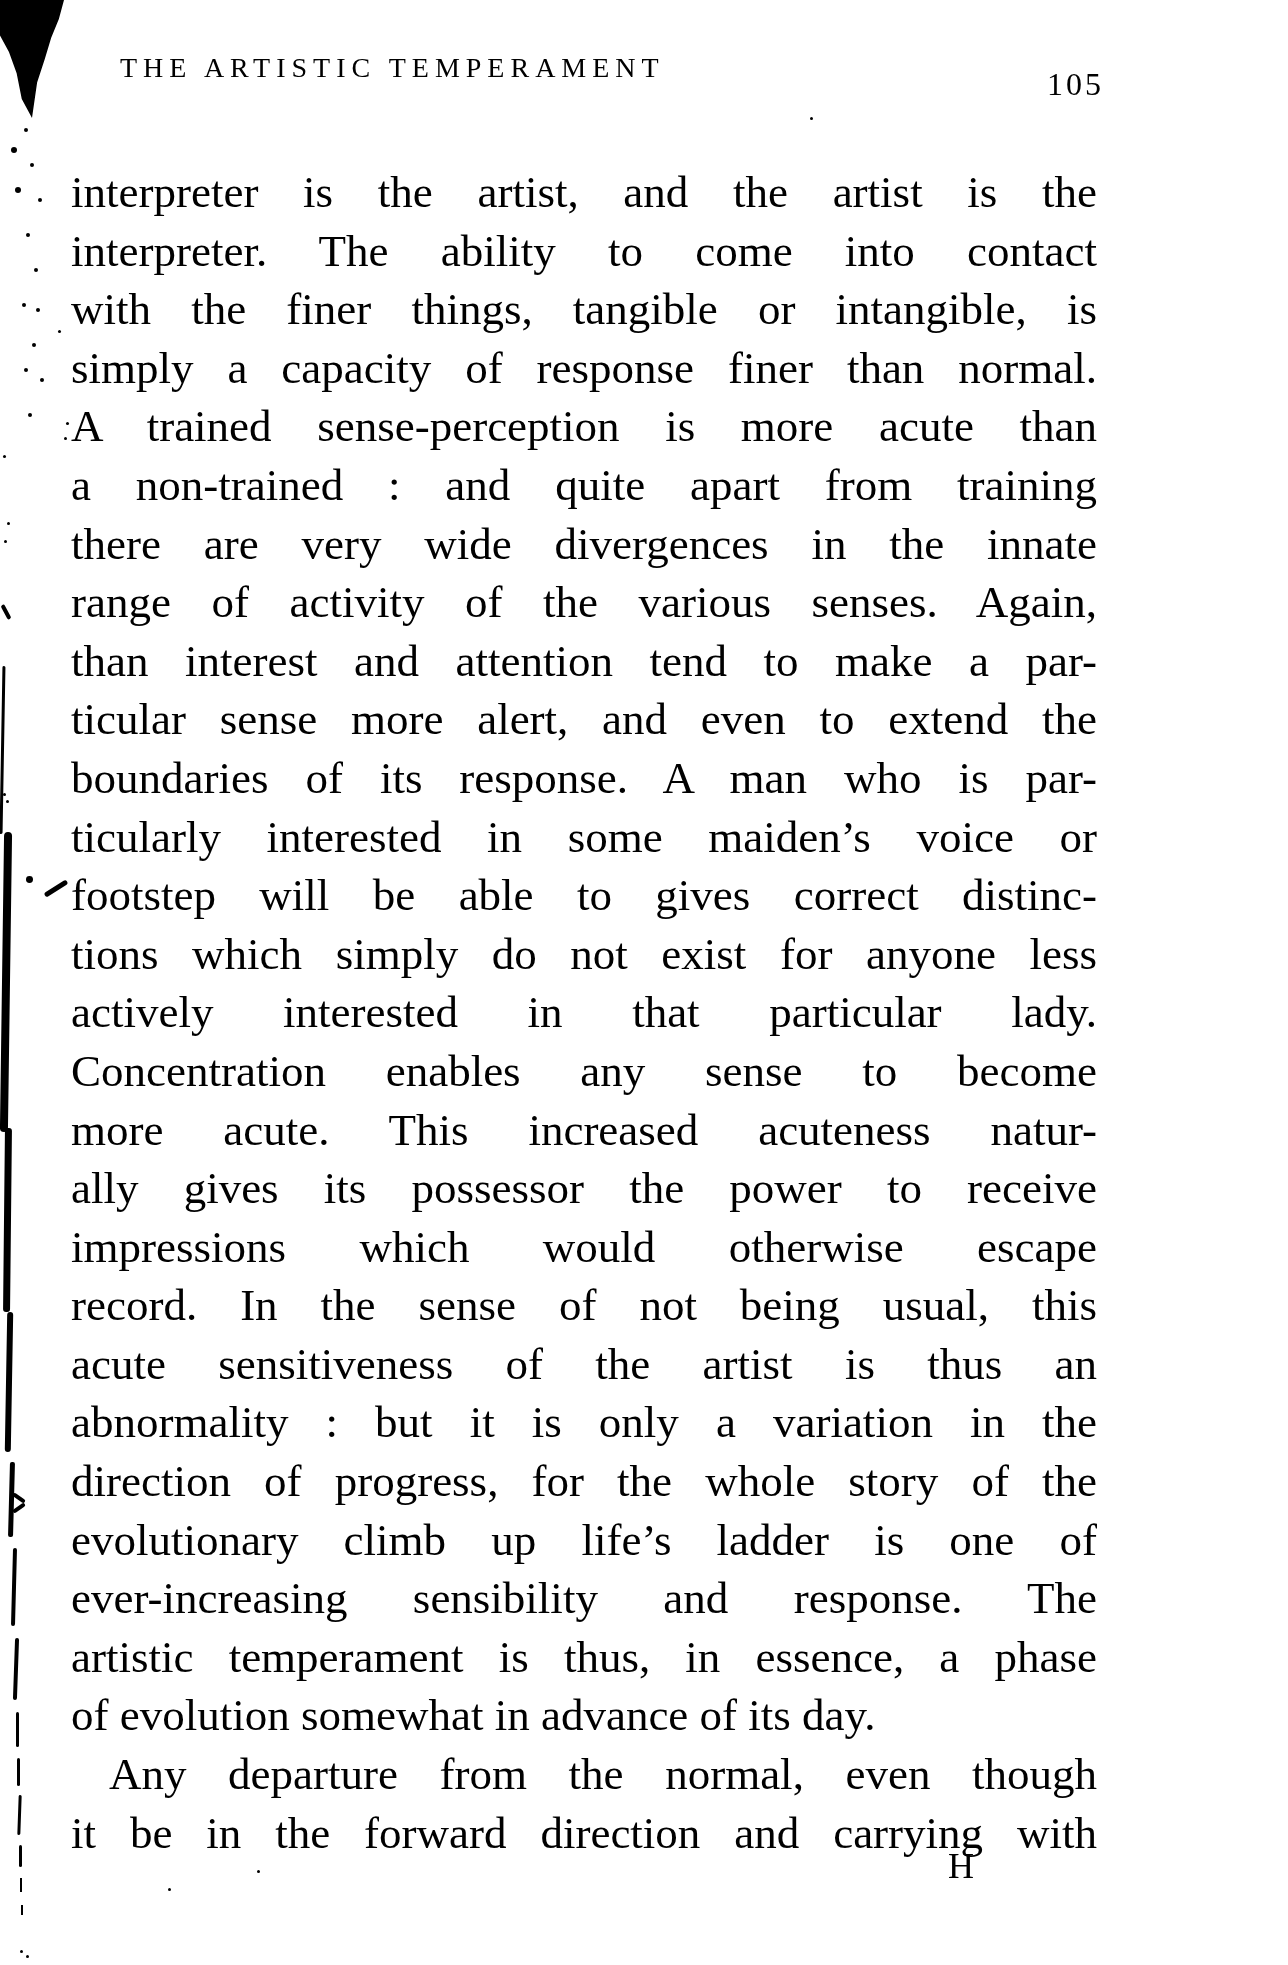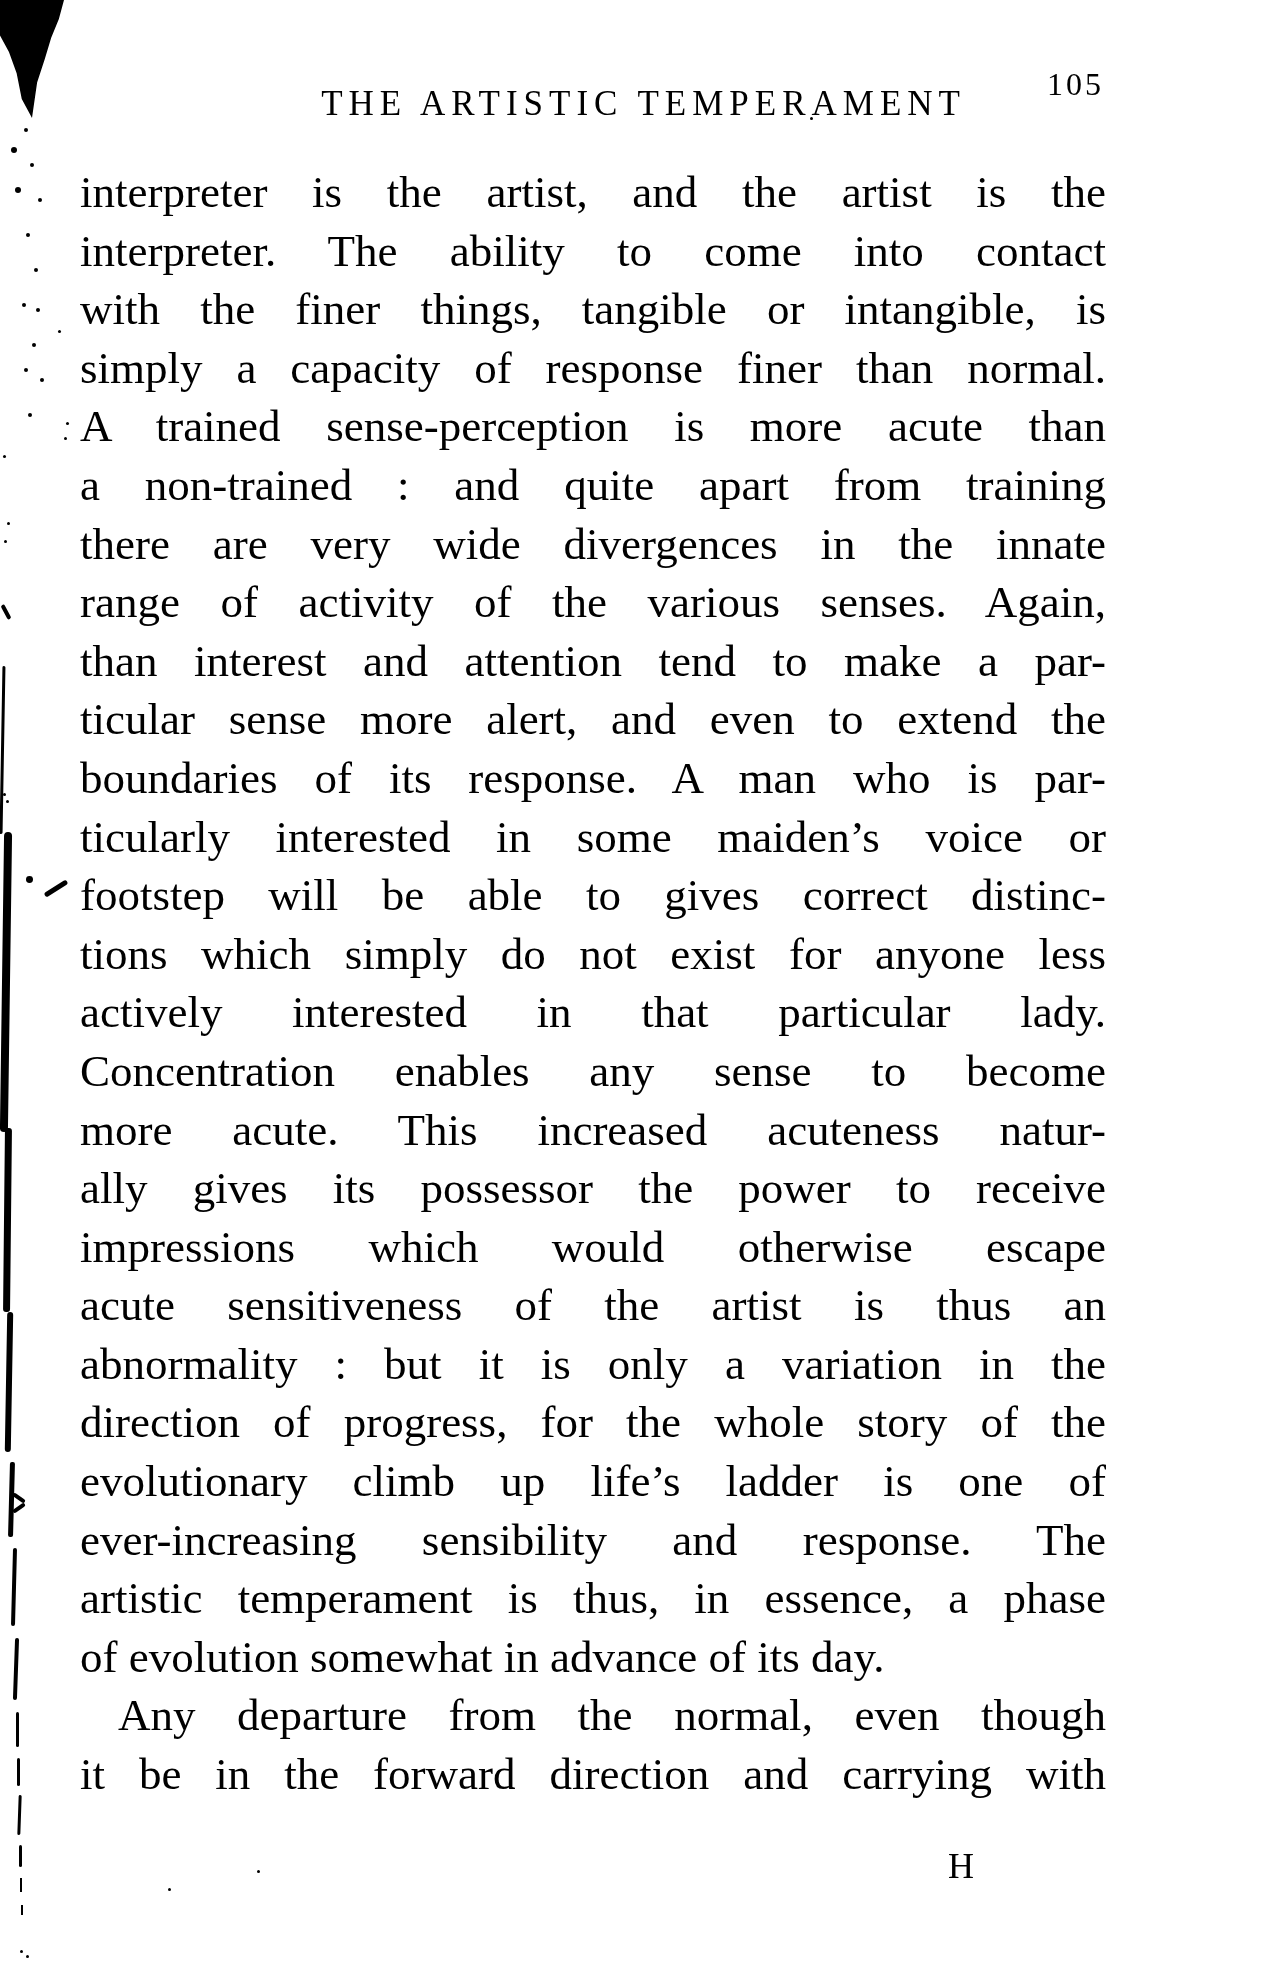--- a/index.html
+++ b/index.html
@@ -10,29 +10,29 @@
     overflow:hidden;
     font-family:"Liberation Serif","DejaVu Serif",serif;
     color:#000;
     margin:0 auto;
   }
 
   
   .header{position:absolute;left:80px;top:48px;width:1026px;height:60px;}
   .header .title{
     position:absolute;left:40px;right:140px;top:4px;
-    text-align:right;font-size:35px;letter-spacing:6px;white-space:nowrap;margin-top:32px;
+    text-align:left;font-size:28px;letter-spacing:6px;white-space:nowrap;
   }
   .header .folio{
     position:absolute;right:2px;top:18px;font-size:32px;letter-spacing:3px;
   }
 
   
   .body{
-    position:absolute;left:80px;top:163px;width:1026px;
+    position:absolute;left:71px;top:163px;width:1026px;
     font-size:45px;line-height:58.6px;
   }
   .ln{
     height:58.6px;overflow:hidden;
     text-align:justify;text-align-last:justify;
   }
   .ln.last{text-align-last:left;}
   .ln.indent{text-indent:38px;}
 
   
@@ -125,20 +125,21 @@
     <div class="ln">ticular sense more alert, and even to extend the</div>
     <div class="ln">boundaries of its response. A man who is par-</div>
     <div class="ln">ticularly interested in some maiden’s voice or</div>
     <div class="ln">footstep will be able to gives correct distinc-</div>
     <div class="ln">tions which simply do not exist for anyone less</div>
     <div class="ln">actively interested in that particular lady.</div>
     <div class="ln">Concentration enables any sense to become</div>
     <div class="ln">more acute. This increased acuteness natur-</div>
     <div class="ln">ally gives its possessor the power to receive</div>
     <div class="ln">impressions which would otherwise escape</div>
+    <div class="ln">record. In the sense of not being usual, this</div>
     <div class="ln">acute sensitiveness of the artist is thus an</div>
     <div class="ln">abnormality : but it is only a variation in the</div>
     <div class="ln">direction of progress, for the whole story of the</div>
     <div class="ln">evolutionary climb up life’s ladder is one of</div>
     <div class="ln">ever-increasing sensibility and response. The</div>
     <div class="ln">artistic temperament is thus, in essence, a phase</div>
     <div class="ln last">of evolution somewhat in advance of its day.</div>
     <div class="ln indent">Any departure from the normal, even though</div>
     <div class="ln">it be in the forward direction and carrying with</div>
   </div>

